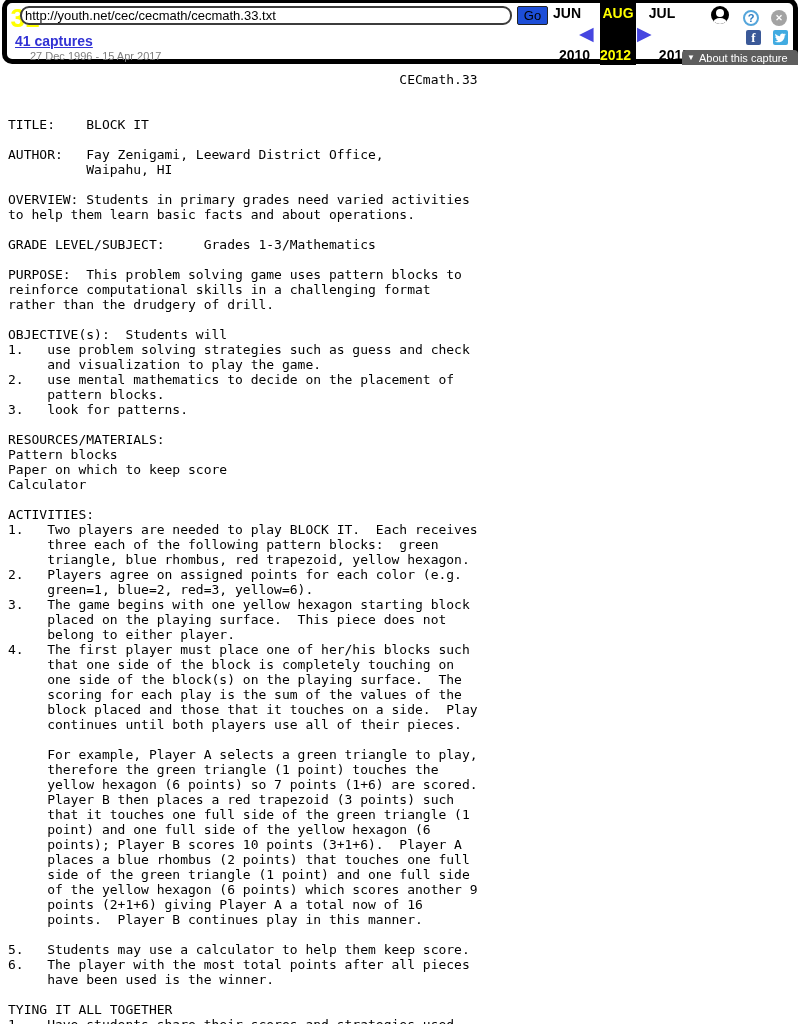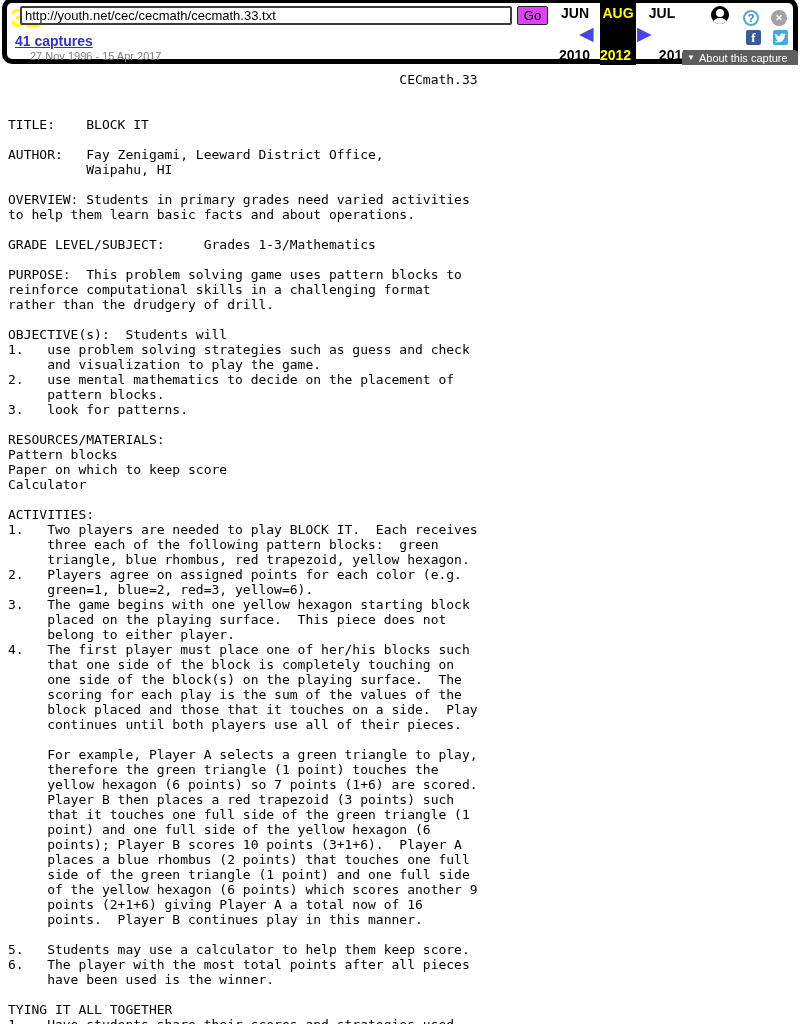--- a/index.html
+++ b/index.html
@@ -4,37 +4,37 @@
 <style>
   * { margin:0; padding:0; box-sizing:border-box; }
   html,body { width:800px; height:1024px; background:#fff; overflow:hidden;
               font-family:"Liberation Sans", sans-serif; position:relative; }
 
   
   .wm-toolbar { position:absolute; left:2px; top:-2px; width:796px; height:66px;
                 background:#fff; border:5px solid #000; border-radius:10px; z-index:5; }
 
   .url-input { position:absolute; left:13px; top:3px; width:492px; height:19px;
-               border:2px solid #3c3c3c; border-radius:2px; background:#fff;
+               border:2px solid #3c3c3c; border-radius:9px; background:#fff;
                font:13px "Liberation Sans", sans-serif; color:#000; padding:0 3px; }
   .go-btn { position:absolute; left:510px; top:3px; width:31px; height:19px;
-            background:#d946ef; border:1px solid #222; border-radius:2px;
+            background:#1d4ed8; border:1px solid #222; border-radius:2px;
             font:13px "Liberation Sans", sans-serif; color:#000; cursor:pointer; }
 
   .captures-link { position:absolute; left:8px; top:30px;
                    font:bold 14px "Liberation Sans", sans-serif;
                    color:#3232d4; text-decoration:underline; cursor:pointer; }
   .date-range { position:absolute; left:23px; top:47px;
                 font:11px "Liberation Sans", sans-serif; color:#7d7d7d; }
 
   
   .tl-black { position:absolute; left:593px; top:0px; width:36px; height:62px; background:#000; }
   .tl { position:absolute; font:bold 14px "Liberation Sans", sans-serif; color:#000; }
   .tl.yellow { color:#ffff00; }
-  .tl-month-prev { left:546px; top:2px; width:44px; text-align:center; }
+  .tl-month-prev { left:546px; top:2px; width:44px; text-align:left; }
   .tl-month-cur  { left:593px; top:2px; width:36px; text-align:center; }
   .tl-month-next { left:633px; top:2px; width:44px; text-align:center; }
   .tl-day { left:593px; top:16px; width:36px; text-align:center;
             font:bold 26px "Liberation Sans", sans-serif; color:#ffff00; }
   .tl-arrow { position:absolute; font-size:19px; color:#4646e0; cursor:pointer; line-height:19px; }
   .tl-arrow.prev { left:572px; top:21px; }
   .tl-arrow.next { left:630px; top:21px; }
   .tl-year-prev { left:552px; top:44px; width:50px; text-align:left;text-decoration:underline; }
   .tl-year-cur  { left:593px; top:44px; width:24px; text-align:center; }
   .tl-year-next { left:633px; top:44px; width:50px; text-align:right; }
@@ -73,21 +73,21 @@
              color:#000; white-space:pre; }
 </style>
 </head>
 <body>
 
 <div class="wm-toolbar">
   <input class="url-input" type="text" value="http://youth.net/cec/cecmath/cecmath.33.txt" style="">
   <button class="go-btn">Go</button>
 
   <a class="captures-link">41 captures</a>
-  <div class="date-range">27 Nov 1996 - 15 Apr 2017</div>
+  <div class="date-range">27 Dec 1996 - 15 Apr 2017</div>
 
   <div class="tl-black"></div>
   <div class="tl tl-month-prev">JUN</div>
   <div class="tl tl-month-cur yellow">AUG</div>
   <div class="tl tl-month-next">JUL</div>
 
   <div class="tl-arrow prev">◀</div>
   <div class="tl-day">31</div>
   <div class="tl-arrow next">▶</div>
 

